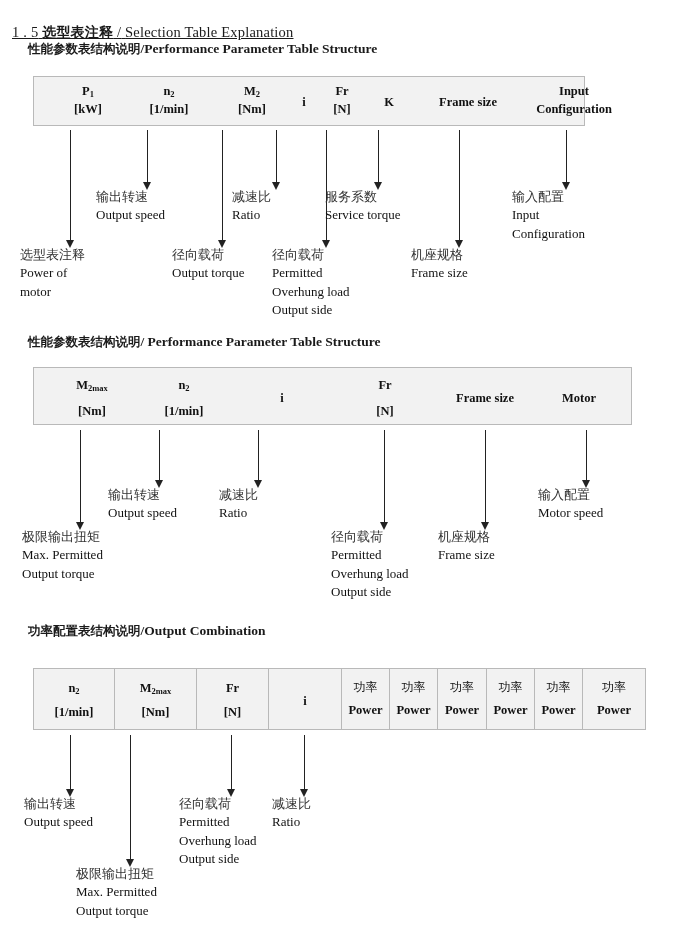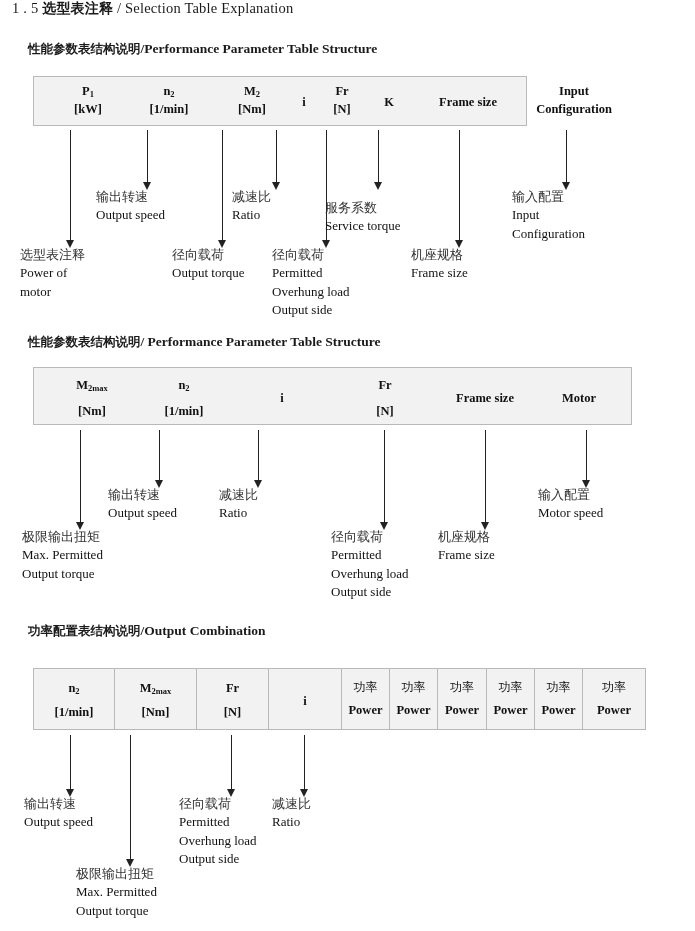--- a/index.html
+++ b/index.html
@@ -15,24 +15,25 @@
     color: #1a1a1a;
     overflow: hidden;
   }
 
   
   .abs { position: absolute; }
 
   
   .page-title {
     left: 12px;
-    top: 0;
+    top: 24px;
     font-size: 14.5px;
     letter-spacing: .2px;
     white-space: nowrap;
+    text-decoration: underline;
   }
   .page-title .num { font-family: "Liberation Serif", serif; }
   .page-title .cn {
     font-family: "DejaVu Sans", sans-serif;
     font-weight: bold;
     font-size: 14px;
   }
   .page-title .en { font-family: "Liberation Serif", serif; }
 
   
@@ -134,21 +135,21 @@
   <span class="num">1 . 5</span>
   <span class="cn">选型表注释</span>
   <span class="num">/</span>
   <span class="en">Selection Table Explanation</span>
 </div>
 
 <div class="abs sec-head" style="top:41px">
   <span class="cn">性能参数表结构说明</span><span class="en">/</span><span class="en">Performance Parameter Table Structure</span>
 </div>
 
-<div class="tbl" style="left:33px; top:76px; width:494px; height:50px;">
+<div class="tbl" style="left:33px; top:76px; width:552px; height:50px;">
   <div class="cell" style="left:6px; top:5px; width:96px;">
     <span class="l1"><span>P</span><sub>1</sub></span>
     <span class="l2">[kW]</span>
   </div>
   <div class="cell" style="left:87px; top:5px; width:96px;">
     <span class="l1"><span>n</span><sub>2</sub></span>
     <span class="l2">[1/min]</span>
   </div>
   <div class="cell" style="left:170px; top:5px; width:96px;">
     <span class="l1"><span>M</span><sub>2</sub></span>
@@ -222,21 +223,21 @@
 <div class="annot" style="left:232px; top:188px; width:80px;">
   <span class="cn">减速比</span>
   <span class="en">Ratio</span>
 </div>
 <div class="annot" style="left:272px; top:246px; width:105px;">
   <span class="cn">径向载荷</span>
   <span class="en">Permitted</span>
   <span class="en">Overhung load</span>
   <span class="en">Output side</span>
 </div>
-<div class="annot" style="left:325px; top:199px; width:100px;">
+<div class="annot" style="left:325px; top:188px; width:100px;">
   <span class="cn">服务系数</span>
   <span class="en">Service torque</span>
 </div>
 <div class="annot" style="left:411px; top:246px; width:90px;">
   <span class="cn">机座规格</span>
   <span class="en">Frame size</span>
 </div>
 <div class="annot" style="left:512px; top:188px; width:105px;">
   <span class="cn">输入配置</span>
   <span class="en">Input</span>

